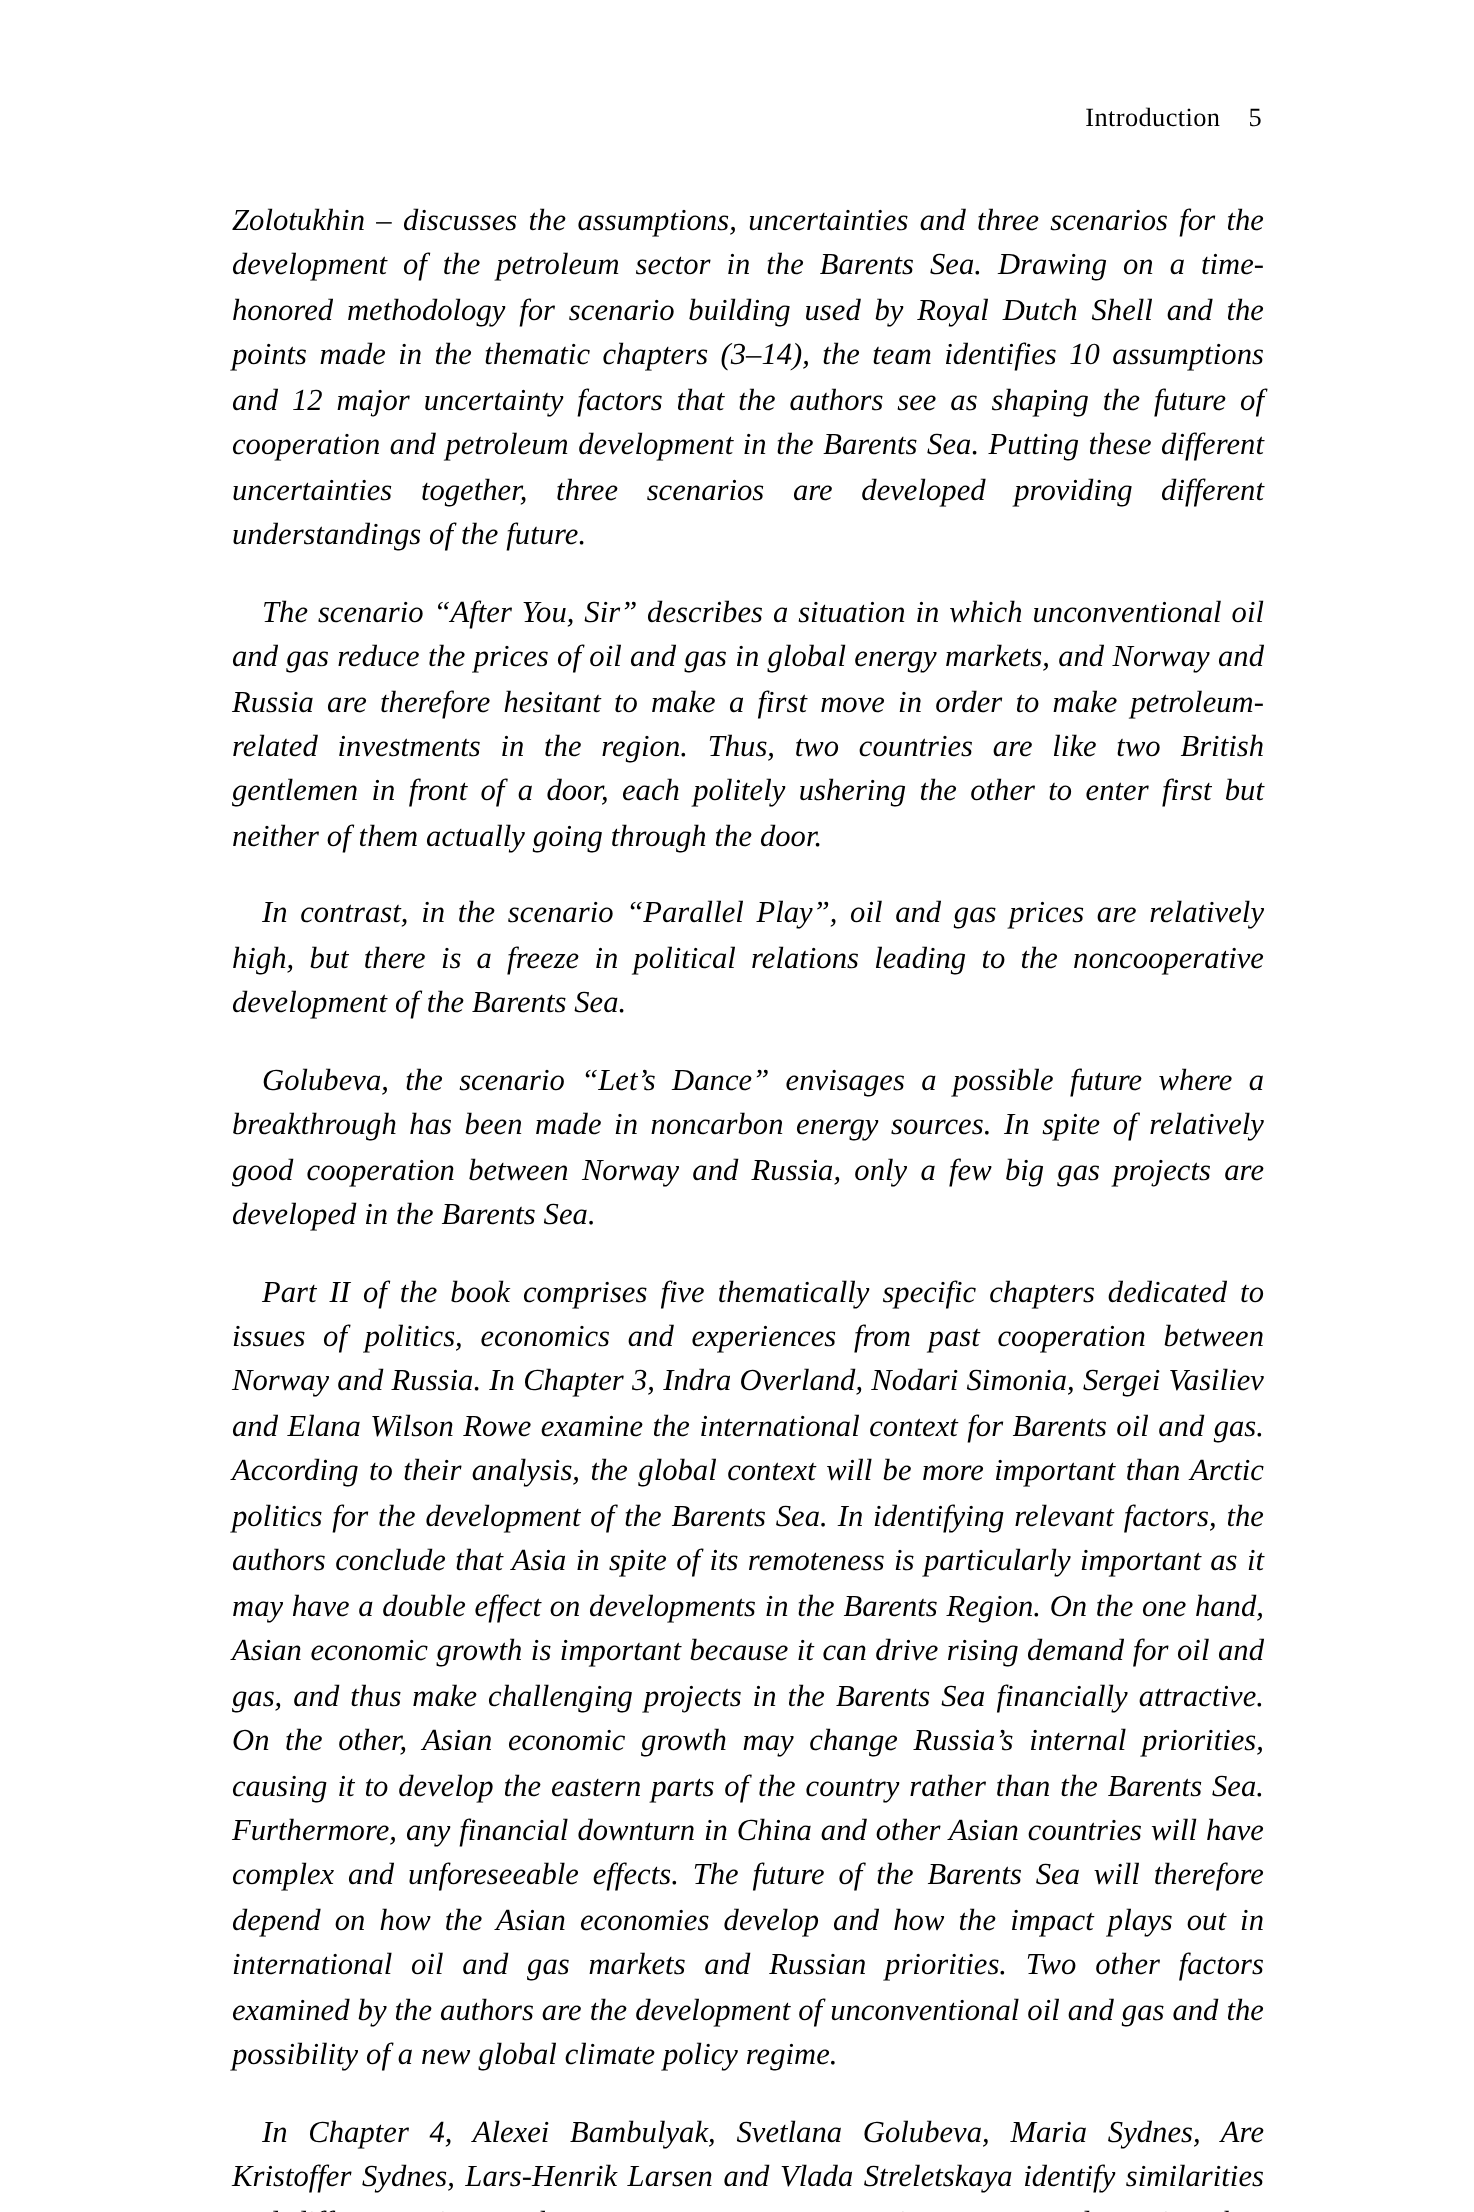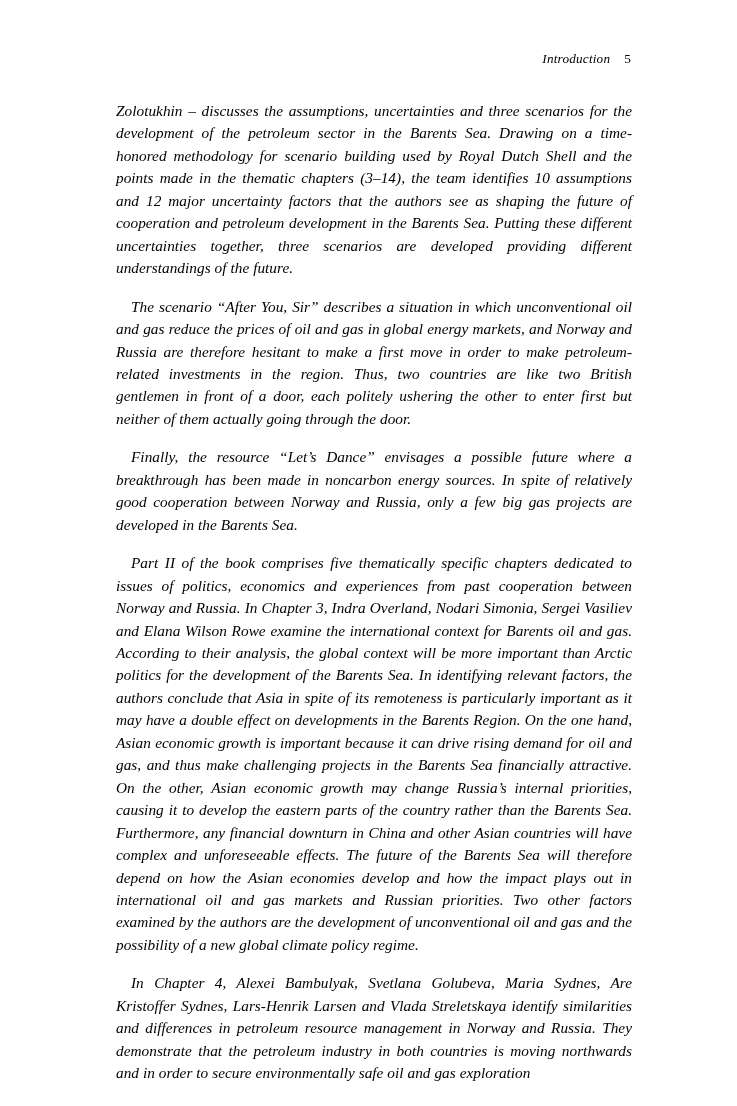--- a/index.html
+++ b/index.html
@@ -28,21 +28,20 @@
     position: absolute;
     left: 116px;
     top: 51px;
     width: 515px;
     text-align: right;
     font-size: 13.2px;
     line-height: 16px;
     white-space: nowrap;
   }
   .running-head .head-title {
-    font-style: italic;
     letter-spacing: 0.2px;
   }
   .running-head .head-folio {
     font-style: normal;
     margin-left: 14px;
     letter-spacing: 0.2px;
   }
 
   
   .textblock {
@@ -78,18 +77,19 @@
 
 <div class="page">
 
   <div class="running-head">
     <span class="head-title">Introduction</span><span class="head-folio">5</span>
   </div>
 
   <div class="textblock">
     <p class="para">Zolotukhin – discusses the assumptions, uncertainties and three scenarios for the development of the petroleum sector in the Barents Sea. Drawing on a time-honored methodology for scenario building used by Royal Dutch Shell and the points made in the thematic chapters (3–14), the team identifies 10 assumptions and 12 major uncertainty factors that the authors see as shaping the future of cooperation and petroleum development in the Barents Sea. Putting these different uncertainties together, three scenarios are developed providing different understandings of the future.</p>
     <p class="para indent">The scenario “After You, Sir” describes a situation in which unconventional oil and gas reduce the prices of oil and gas in global energy markets, and Norway and Russia are therefore hesitant to make a first move in order to make petroleum-related investments in the region. Thus, two countries are like two British gentlemen in front of a door, each politely ushering the other to enter first but neither of them actually going through the door.</p>
-    <p class="para indent">Finally, the resource “Let’s Dance” envisages a possible future where a breakthrough has been made in noncarbon energy sources. In spite of relatively good cooperation between Norway and Russia, only a few big gas projects are developed in the Barents Sea.</p>
+    <p class="para indent">In contrast, in the scenario “Parallel Play”, oil and gas prices are relatively high, but there is a freeze in political relations leading to the noncooperative development of the Barents Sea.</p>
+    <p class="para indent">Golubeva, the scenario “Let’s Dance” envisages a possible future where a breakthrough has been made in noncarbon energy sources. In spite of relatively good cooperation between Norway and Russia, only a few big gas projects are developed in the Barents Sea.</p>
     <p class="para indent">Part II of the book comprises five thematically specific chapters dedicated to issues of politics, economics and experiences from past cooperation between Norway and Russia. In Chapter 3, Indra Overland, Nodari Simonia, Sergei Vasiliev and Elana Wilson Rowe examine the international context for Barents oil and gas. According to their analysis, the global context will be more important than Arctic politics for the development of the Barents Sea. In identifying relevant factors, the authors conclude that Asia in spite of its remoteness is particularly important as it may have a double effect on developments in the Barents Region. On the one hand, Asian economic growth is important because it can drive rising demand for oil and gas, and thus make challenging projects in the Barents Sea financially attractive. On the other, Asian economic growth may change Russia’s internal priorities, causing it to develop the eastern parts of the country rather than the Barents Sea. Furthermore, any financial downturn in China and other Asian countries will have complex and unforeseeable effects. The future of the Barents Sea will therefore depend on how the Asian economies develop and how the impact plays out in international oil and gas markets and Russian priorities. Two other factors examined by the authors are the development of unconventional oil and gas and the possibility of a new global climate policy regime.</p>
     <p class="para indent">In Chapter 4, Alexei Bambulyak, Svetlana Golubeva, Maria Sydnes, Are Kristoffer Sydnes, Lars-Henrik Larsen and Vlada Streletskaya identify similarities and differences in petroleum resource management in Norway and Russia. They demonstrate that the petroleum industry in both countries is moving northwards and in order to secure environmentally safe oil and gas exploration</p>
   </div>
 
 </div>
 
 </body></html>

